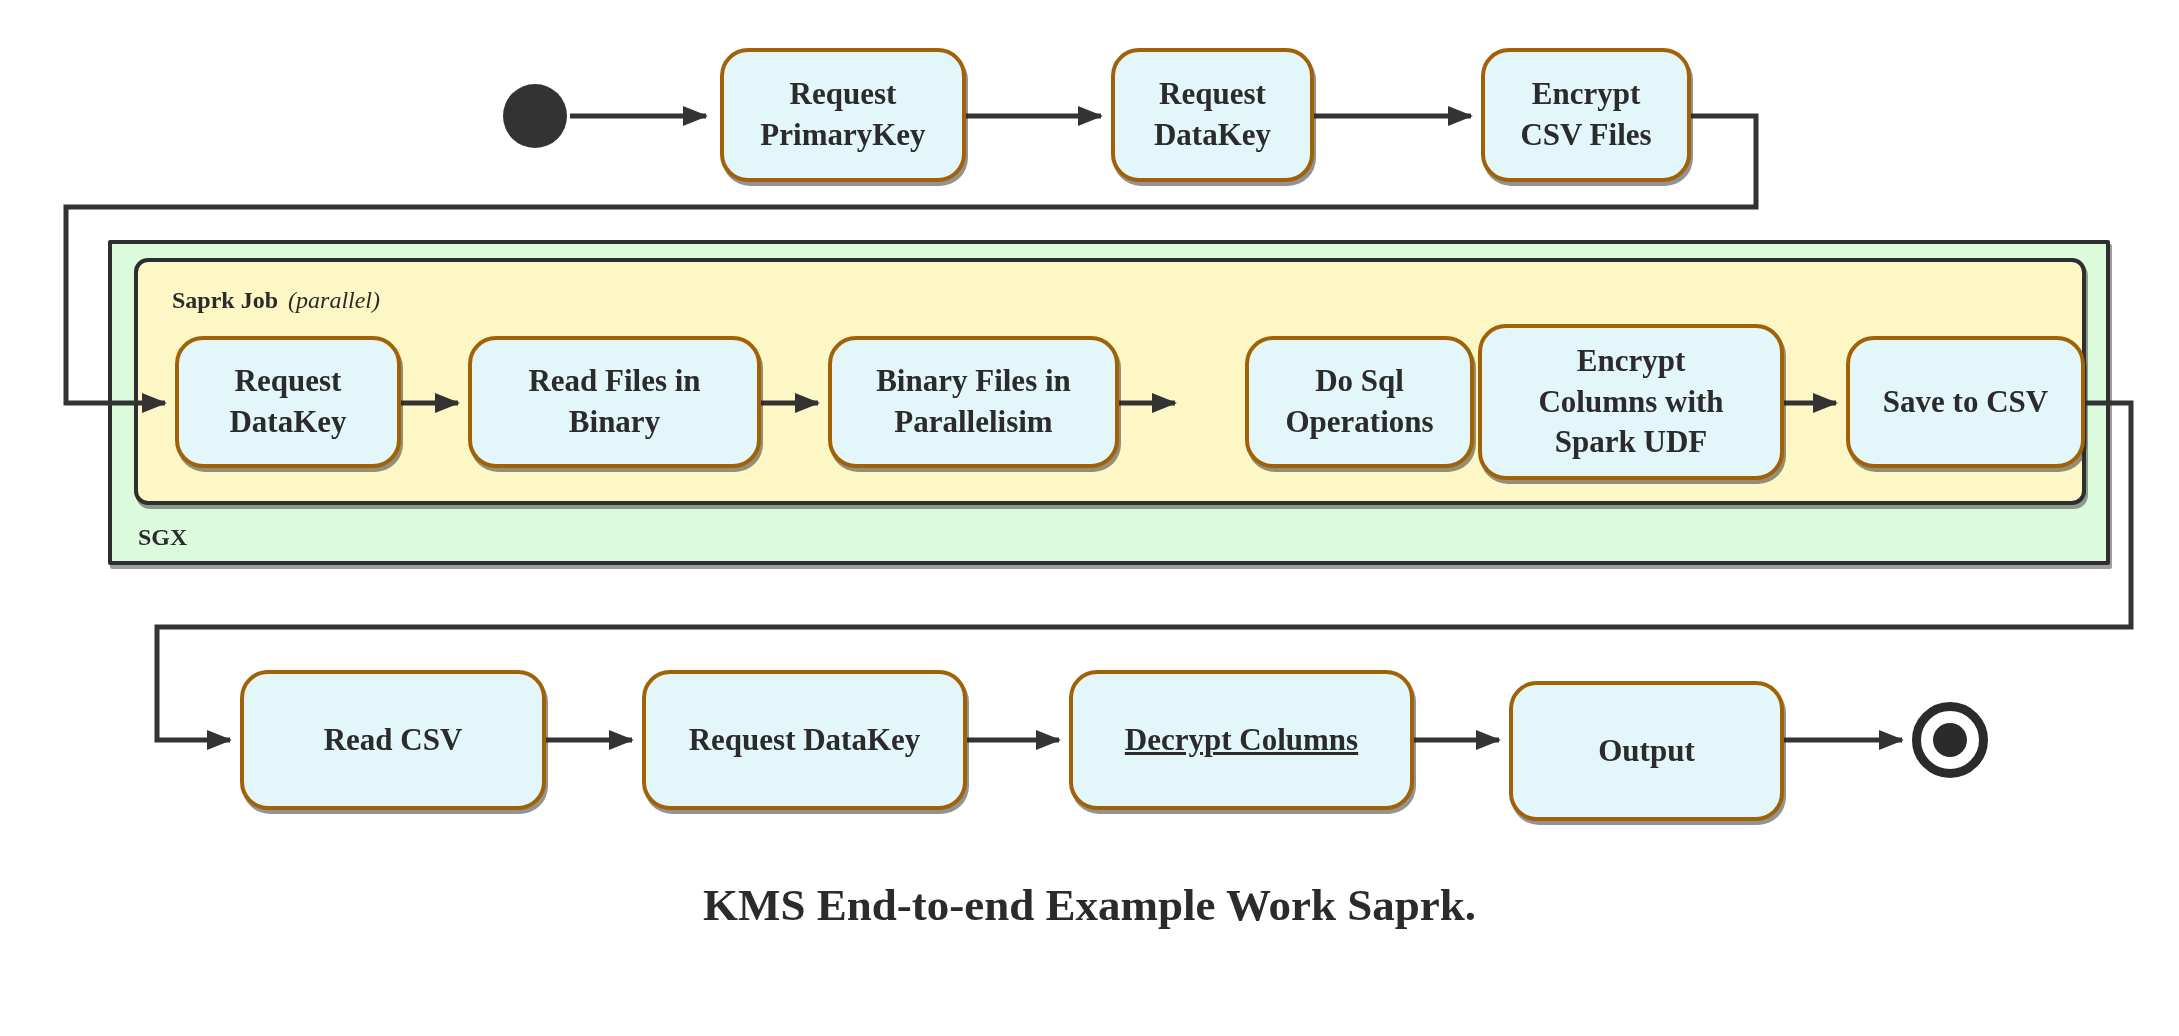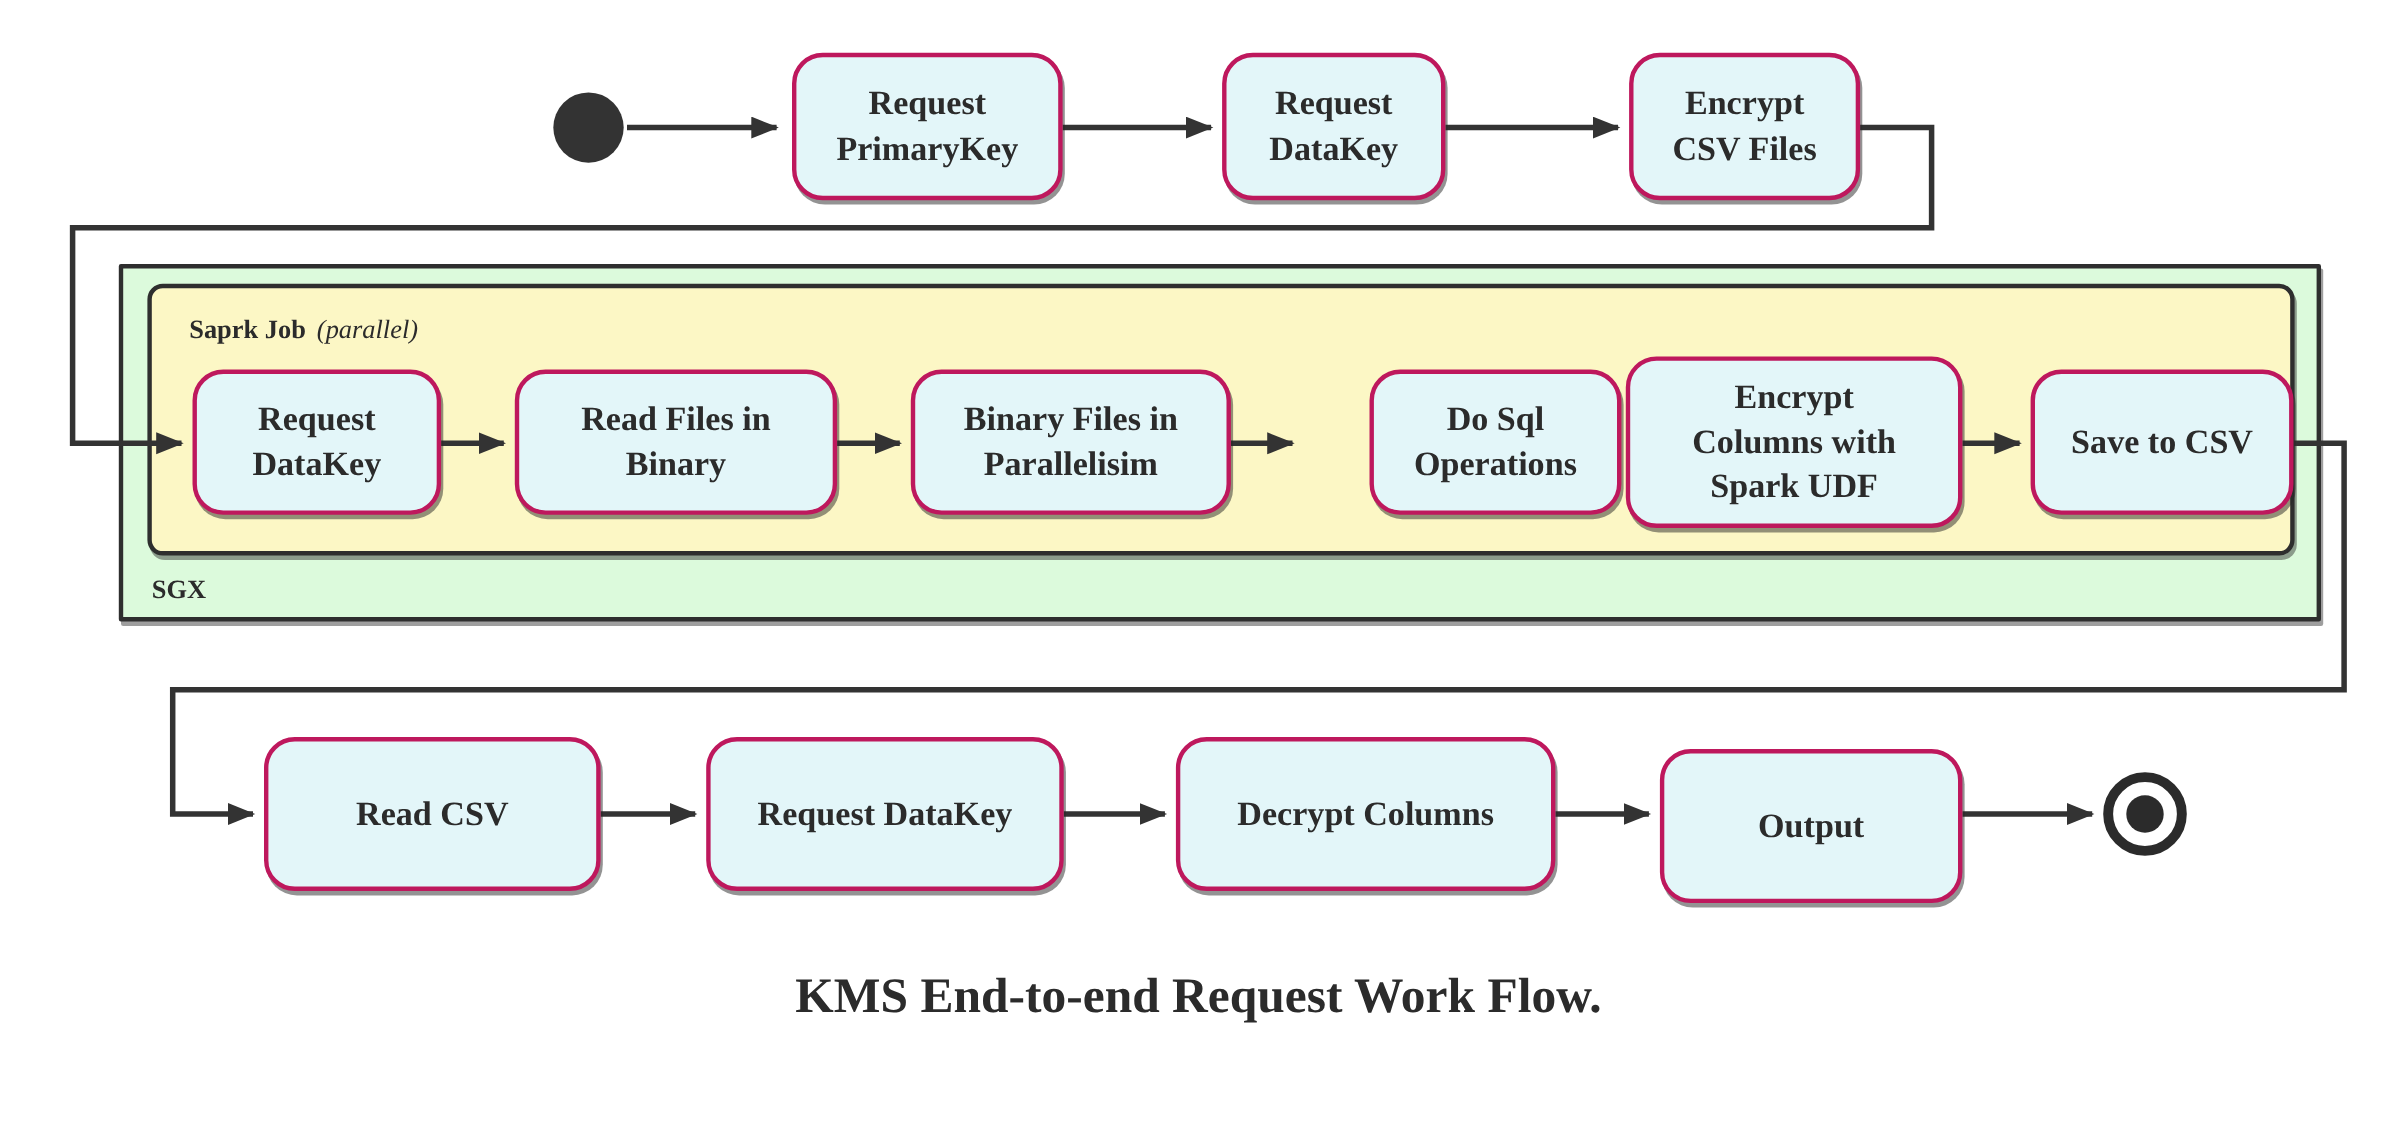--- a/index.html
+++ b/index.html
@@ -28,21 +28,21 @@
     position:absolute;color:#2b2b2b;
     font-size:24px;font-weight:bold;line-height:1;
   }
   #spark-label{left:34px;top:26px;}
   #spark-label .annotation{font-weight:normal;font-style:italic;margin-left:10px;}
   #sgx-label{left:26px;bottom:12px;}
   svg.edges{position:absolute;left:0;top:0;z-index:2;}
   .node{
     position:absolute;box-sizing:border-box;
     background:#e3f6f9;
-    border:4px solid #be185d;border-radius:28px;
+    border:4px solid #a16207;border-radius:28px;
     box-shadow:2px 4px 0 rgba(40,40,40,0.5);
     display:flex;align-items:center;justify-content:center;
     text-align:center;white-space:pre-line;
     color:#2b2b2b;font-size:31px;font-weight:bold;line-height:1.32;
     z-index:3;padding:4px 10px;
   }
   #start-circle{
     position:absolute;left:503px;top:84px;width:64px;height:64px;
     background:#333333;border-radius:50%;z-index:3;
   }
@@ -66,21 +66,21 @@
   #n-top-2{left:1111px;top:48px;width:203px;height:134px;}
   #n-top-3{left:1481px;top:48px;width:210px;height:134px;}
   #n-sgx-1{left:175px;top:336px;width:226px;height:132px;}
   #n-sgx-2{left:468px;top:336px;width:293px;height:132px;}
   #n-sgx-3{left:828px;top:336px;width:291px;height:132px;}
   #n-sgx-4{left:1245px;top:336px;width:229px;height:132px;}
   #n-sgx-5{left:1478px;top:324px;width:306px;height:156px;}
   #n-sgx-6{left:1846px;top:336px;width:239px;height:132px;}
   #n-bot-1{left:240px;top:670px;width:306px;height:140px;}
   #n-bot-2{left:642px;top:670px;width:325px;height:140px;}
-  #n-bot-3{left:1069px;top:670px;width:345px;height:140px;}
+  #n-bot-3{left:1069px;top:670px;width:345px;height:140px;text-decoration:underline;}
   #n-bot-4{left:1509px;top:670px;width:275px;height:140px;margin-top:11px;}
 </style>
 </head>
 <body>
 
 <div id="canvas">
 
   <div class="container" id="sgx-container">
     <div class="container-label" id="sgx-label">SGX</div>
   </div>
@@ -137,15 +137,15 @@
   <div class="node" id="n-sgx-5">Encrypt
 Columns with
 Spark UDF</div>
   <div class="node" id="n-sgx-6">Save to CSV</div>
 
   <div class="node" id="n-bot-1">Read CSV</div>
   <div class="node" id="n-bot-2">Request DataKey</div>
   <div class="node" id="n-bot-3">Decrypt Columns</div>
   <div class="node" id="n-bot-4">Output</div>
 
-  <div id="caption">KMS End-to-end Request Work Flow.</div>
+  <div id="caption">KMS End-to-end Example Work Saprk.</div>
 
 </div>
 
 </body></html>

